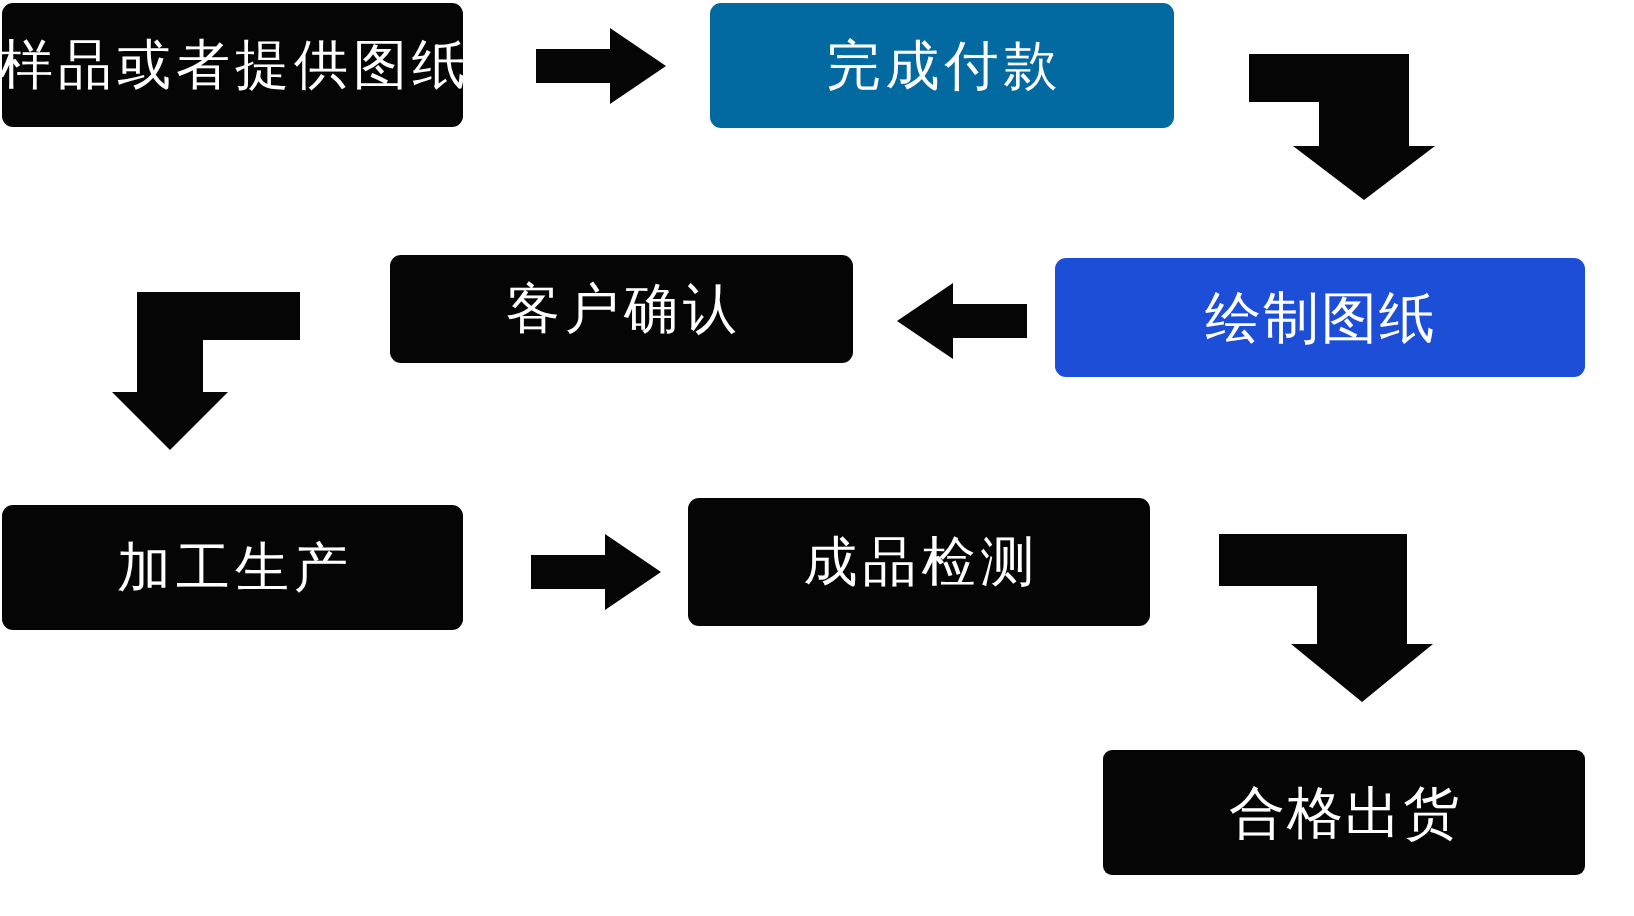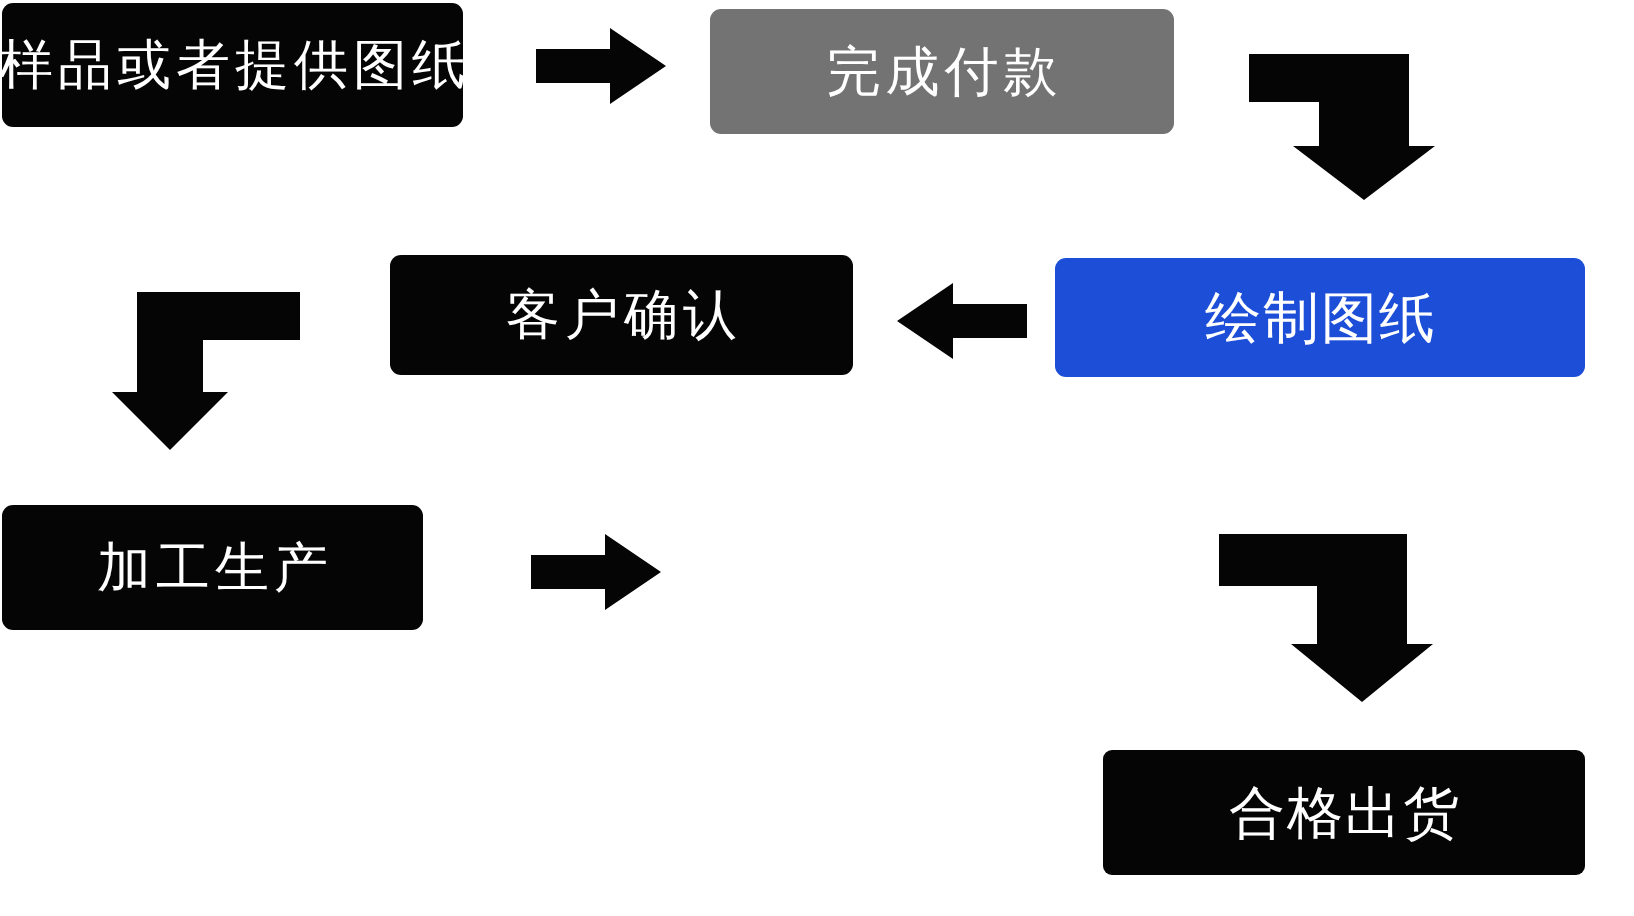--- a/index.html
+++ b/index.html
@@ -52,36 +52,39 @@
 </style>
 </head>
 <body>
 
 <div id="canvas" style="background: rgb(255, 255, 255); text-align: right;">
 
   <div class="node" style="left: 2px; top: 3px; width: 461px; height: 124px; background: rgb(5, 5, 5);">
     <span class="node-label" style="color: rgb(255, 255, 255);">样品或者提供图纸</span>
   </div>
 
-  <div class="node" style="left: 710px; top: 9px; width: 464px; height: 125px; background: #737373;">
+  <div class="node" style="left: 710px; top: 3px; width: 464px; height: 125px; background: #0369a1;">
     <span class="node-label" style="color: rgb(255, 255, 255);">完成付款</span>
   </div>
 
   <div class="node node-wide" style="left: 1055px; top: 258px; width: 530px; height: 119px; background: #1d4ed8;">
     <span class="node-label" style="color: rgb(255, 255, 255);">绘制图纸</span>
   </div>
 
-  <div class="node" style="left: 390px; top: 255px; width: 463px; height: 120px; background: rgb(5, 5, 5);">
+  <div class="node" style="left: 390px; top: 255px; width: 463px; height: 108px; background: rgb(5, 5, 5);">
     <span class="node-label" style="color: rgb(255, 255, 255);">客户确认</span>
   </div>
 
-  <div class="node" style="left: 2px; top: 505px; width: 421px; height: 125px; background: rgb(5, 5, 5);">
+  <div class="node" style="left: 2px; top: 505px; width: 461px; height: 125px; background: rgb(5, 5, 5);">
     <span class="node-label" style="color: rgb(255, 255, 255);">加工生产</span>
   </div>
 
+  <div class="node" style="left: 688px; top: 498px; width: 462px; height: 128px; background: rgb(5, 5, 5);">
+    <span class="node-label" style="color: rgb(255, 255, 255);">成品检测</span>
+  </div>
 
   <div class="node node-wide" style="left: 1103px; top: 750px; width: 482px; height: 125px; background: rgb(5, 5, 5); border-radius: 9px;">
     <span class="node-label" style="color: rgb(255, 255, 255);">合格出货</span>
   </div>
 
   <div class="connector" style="left: 536px; top: 28px; width: 130px; height: 76px;">
     <svg viewBox="0 0 130 76" width="130" height="76" aria-hidden="true">
       <path d="M0,21 L74,21 L74,0 L130,38 L74,76 L74,55 L0,55 Z" fill="#050505"></path>
     </svg>
   </div>

